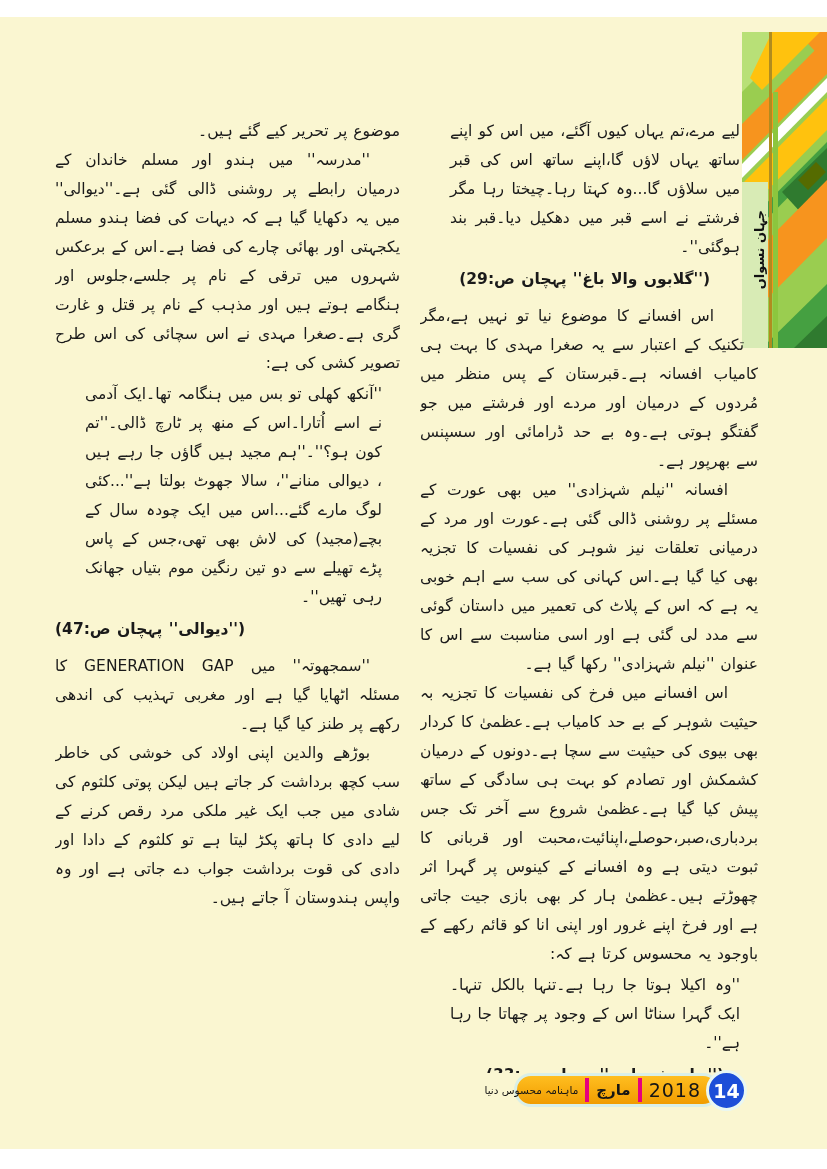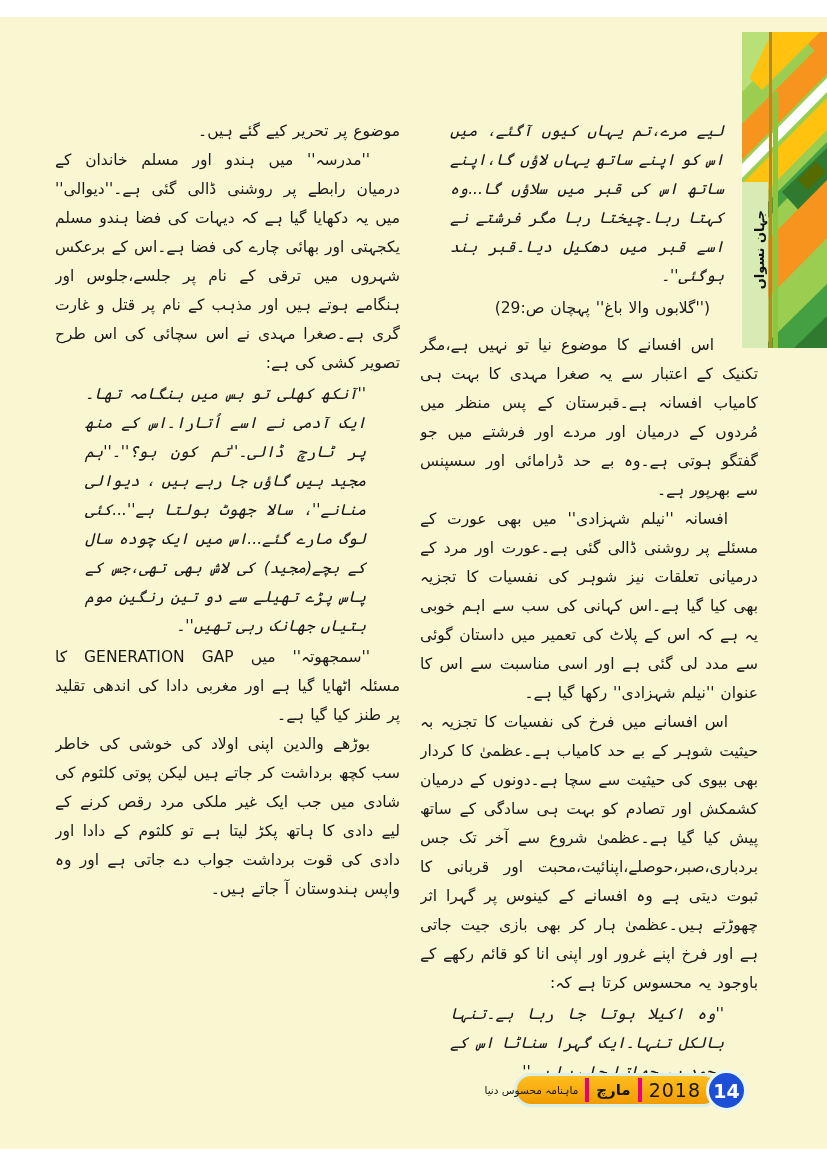--- a/index.html
+++ b/index.html
@@ -17,23 +17,23 @@
     position:absolute;direction:rtl;text-align:justify;color:#1a1a1a;
     font-size:15.5px;line-height:29px;overflow:hidden;
     word-spacing:1px;
   }
   .col-left{left:55px;top:100px;width:345px;height:968px;}
   .col-right{left:420px;top:98px;width:338px;height:958px;}
   .art-spacer{float:right;width:14px;height:238px;}
   .para{margin:0;}
   .para.body{text-indent:30px;}
   .para.opening{text-indent:0;}
-  .para.quote{margin:2px 34px 2px 30px;text-indent:0;font-style:italic;}
+  .para.quote{margin:2px 18px 2px 30px;text-indent:0;}
   .para.citation-left{text-align:left;font-weight:bold;text-indent:0;margin:3px 0 8px;}
-  .para.citation-right{text-align:right;font-weight:normal;text-indent:34px;margin:3px 0 8px;}
+  .para.citation-right{text-align:right;font-weight:bold;text-indent:34px;margin:3px 0 8px;}
   
   .artwork{position:absolute;right:0;top:15px;width:85px;height:316px;}
   .artwork svg{display:block;width:85px;height:316px;}
   .vtitle{
     position:absolute;left:722px;top:221px;width:76px;height:20px;
     transform:rotate(-90deg);
     direction:rtl;text-align:center;font-size:13px;font-weight:bold;color:#111;
     line-height:20px;white-space:nowrap;
   }
   
@@ -94,21 +94,22 @@
         <p class="para quote">''وہ اکیلا ہوتا جا رہا ہے۔تنہا بالکل تنہا۔ایک گہرا سناٹا اس کے وجود پر چھاتا جا رہا ہے''۔</p>
         <p class="para citation-right">(''نیلم شہزادی'' پہچان ص:33)</p>
       </div>
   </div>
 
   <div class="col col-left">
     <div>
         <p class="para opening">موضوع پر تحریر کیے گئے ہیں۔</p>
         <p class="para body">''مدرسہ'' میں ہندو اور مسلم خاندان کے درمیان رابطے پر روشنی ڈالی گئی ہے۔''دیوالی'' میں یہ دکھایا گیا ہے کہ دیہات کی فضا ہندو مسلم یکجہتی اور بھائی چارے کی فضا ہے۔اس کے برعکس شہروں میں ترقی کے نام پر جلسے،جلوس اور ہنگامے ہوتے ہیں اور مذہب کے نام پر قتل و غارت گری ہے۔صغرا مہدی نے اس سچائی کی اس طرح تصویر کشی کی ہے:</p>
         <p class="para quote">''آنکھ کھلی تو بس میں ہنگامہ تھا۔ایک آدمی نے اسے اُتارا۔اس کے منھ پر ٹارچ ڈالی۔''تم کون ہو؟''۔''ہم مجید ہیں گاؤں جا رہے ہیں ، دیوالی منانے''، سالا جھوٹ بولتا ہے''...کئی لوگ مارے گئے...اس میں ایک چودہ سال کے بچے(مجید) کی لاش بھی تھی،جس کے پاس پڑے تھیلے سے دو تین رنگین موم بتیاں جھانک رہی تھیں''۔</p>
-        <p class="para body">''سمجھوتہ'' میں GENERATION GAP کا مسئلہ اٹھایا گیا ہے اور مغربی دادا کی اندھی تقلید پر طنز کیا گیا ہے۔</p>
+        <p class="para citation-left">(''دیوالی'' پہچان ص:47)</p>
+        <p class="para body">''سمجھوتہ'' میں GENERATION GAP کا مسئلہ اٹھایا گیا ہے اور مغربی تہذیب کی اندھی رکھے پر طنز کیا گیا ہے۔</p>
         <p class="para body">بوڑھے والدین اپنی اولاد کی خوشی کی خاطر سب کچھ برداشت کر جاتے ہیں لیکن پوتی کلثوم کی شادی میں جب ایک غیر ملکی مرد رقص کرنے کے لیے دادی کا ہاتھ پکڑ لیتا ہے تو کلثوم کے دادا اور دادی کی قوت برداشت جواب دے جاتی ہے اور وہ واپس ہندوستان آ جاتے ہیں۔</p>
       </div>
   </div>
 
   <div class="badge">
     <div class="badge-pill">
       <span class="badge-year">2018</span>
       <span class="badge-sep" style="background: rgb(230, 0, 126);"></span>
       <span class="badge-month">مارچ</span>
       <span class="badge-sep" style="background: rgb(230, 0, 126);"></span>

